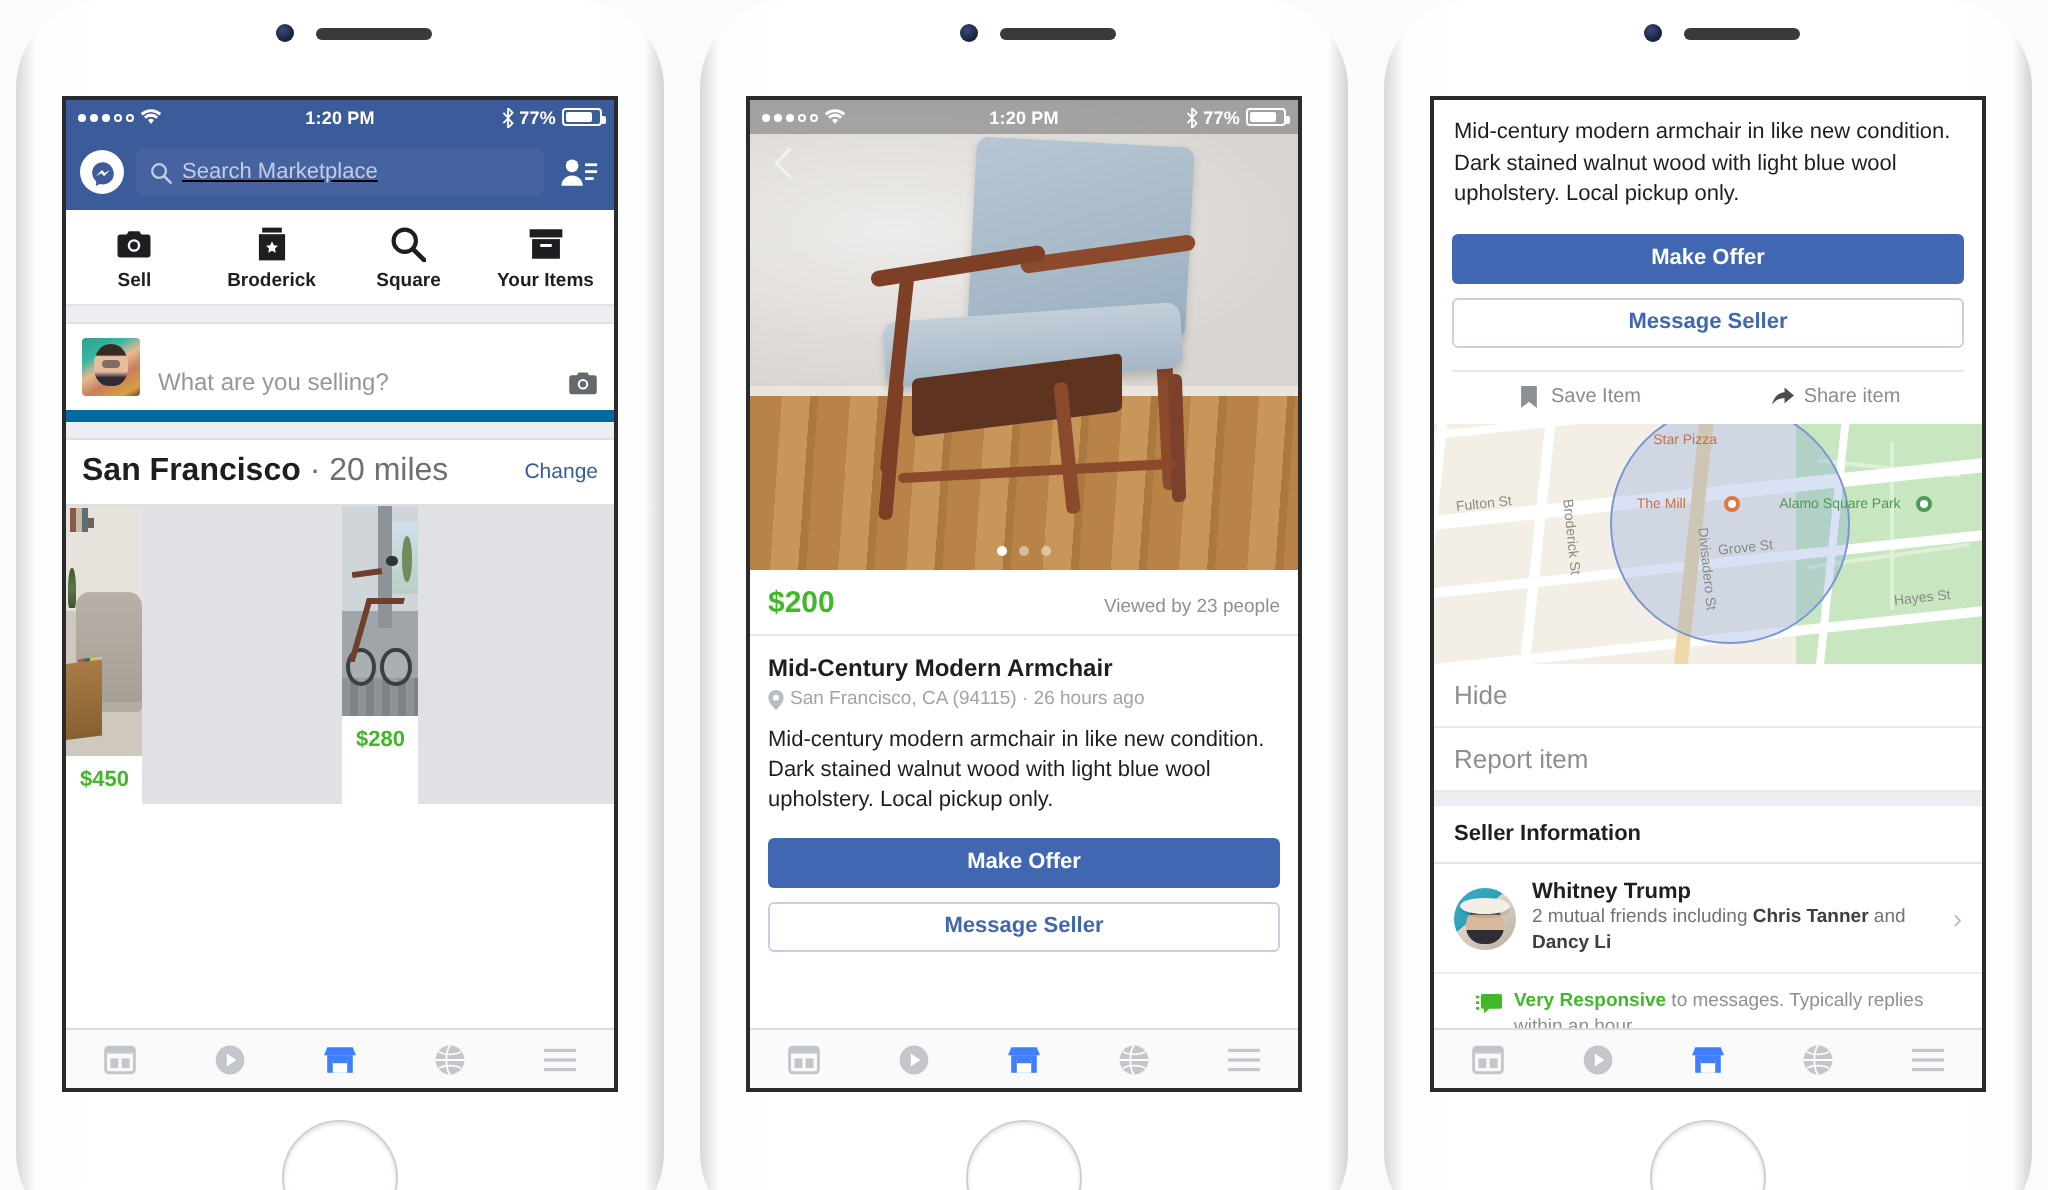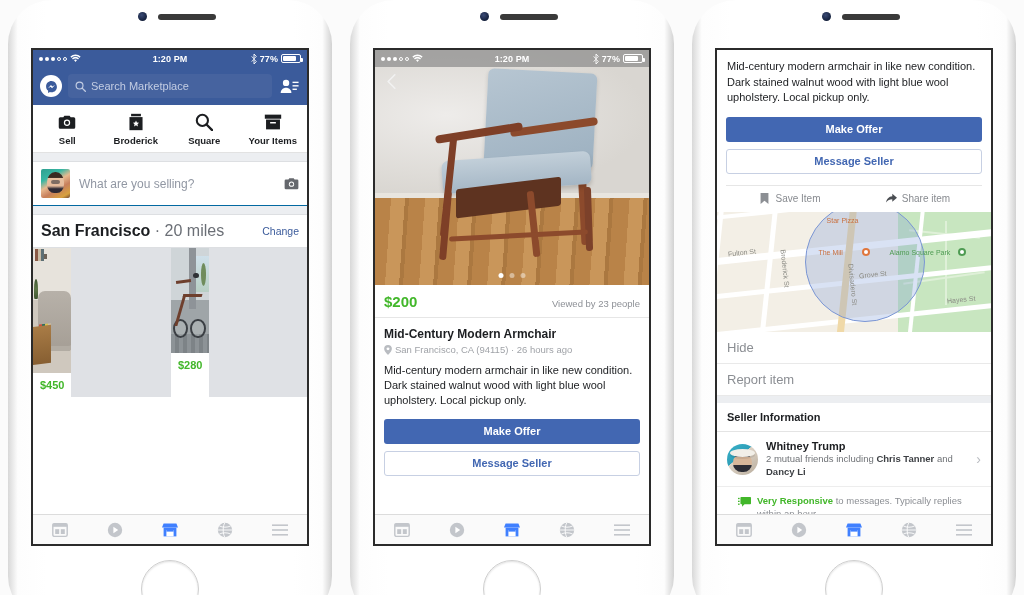--- a/index.html
+++ b/index.html
@@ -40,36 +40,36 @@
   .dots{ display:flex; gap:2px; align-items:center; }
   .dots i{ width:4px; height:4px; border-radius:50%; background:currentColor; display:block; }
   .dots i.off{ background:transparent; border:1px solid currentColor; }
   .st-mid{ flex:0 0 auto; }
   .st-right{ flex:1; display:flex; justify-content:flex-end; align-items:center; gap:3px; }
   .batt{ width:20px; height:9px; border:1px solid currentColor; border-radius:2px; position:relative; }
   .batt:after{ content:""; position:absolute; right:-3px; top:2.5px; width:2px; height:4px; background:currentColor; border-radius:0 1px 1px 0;}
   .batt i{ position:absolute; left:1px; top:1px; bottom:1px; width:72%; background:currentColor; border-radius:1px; display:block; }
 
   
-  .fbhead{ background:#3b5b9b; height:38px; display:flex; align-items:center; gap:6px; padding:0 7px; }
+  .fbhead{ background:#3b5b9b; height:38px; display:flex; align-items:center; gap:6px; padding:0 7px;text-decoration:underline; }
   .msgr{ width:22px; height:22px; border-radius:50%; background:#fff; display:flex; align-items:center; justify-content:center; flex:0 0 auto;}
   .msgr svg{ width:13px; height:13px; }
   .searchbox{ flex:1; height:24px; background:#46639f; border-radius:4px; display:flex; align-items:center; gap:5px; padding:0 7px; }
   .searchbox span{ color:#c3cde3; font-size:11px; }
   .friendreq{ width:22px; height:20px; flex:0 0 auto; display:flex; align-items:center; justify-content:center;}
 
   
   .quick{ display:flex; background:#fff; padding:8px 0 6px; border-bottom:1px solid #e2e2e2; }
   .q{ flex:1; display:flex; flex-direction:column; align-items:center; gap:4px; }
   .q .lbl{ font-size:9.5px; color:#1c1e21; font-weight:bold; }
   .q svg{ width:18px; height:18px; }
   .spacer{ height:9px; background:#eceef1; border-bottom:1px solid #dddfe2; }
 
   
-  .composer{ display:flex; align-items:center; gap:9px; padding:7px 8px; background:#fff; border-bottom:1px solid #0369a1; }
+  .composer{ display:flex; align-items:flex-end; gap:9px; padding:7px 8px; background:#fff; border-bottom:6px solid #0369a1; }
   .avatar{ width:29px; height:29px; flex:0 0 auto; border-radius:2px; overflow:hidden;
            background:linear-gradient(150deg,#2e9f8f 0%,#38b6a3 28%,#e8b98f 47%,#c77f5c 66%,#d8a13f 88%,#6b4432 100%); position:relative;}
   .avatar:before{ content:""; position:absolute; left:6px; top:3px; width:17px; height:21px; border-radius:48% 48% 42% 42%;
                   background:linear-gradient(180deg,#3a2a22 0%, #3a2a22 26%, #e8c0a0 30%, #e6bb9c 66%, #2f2a35 80%);}
   .avatar:after{ content:""; position:absolute; left:10px; top:11px; width:9px; height:4px; border-radius:2px; background:#2a2a33; opacity:.55;}
   .composer .ph{ flex:1; font-size:12px; color:#9197a3; }
 
   
   .locbar{ display:flex; align-items:center; padding:7px 8px; background:#fff; border-bottom:1px solid #dddfe2; }
   .locbar .loc{ flex:1; font-size:16px; color:#1c1e21; font-weight:bold; }

